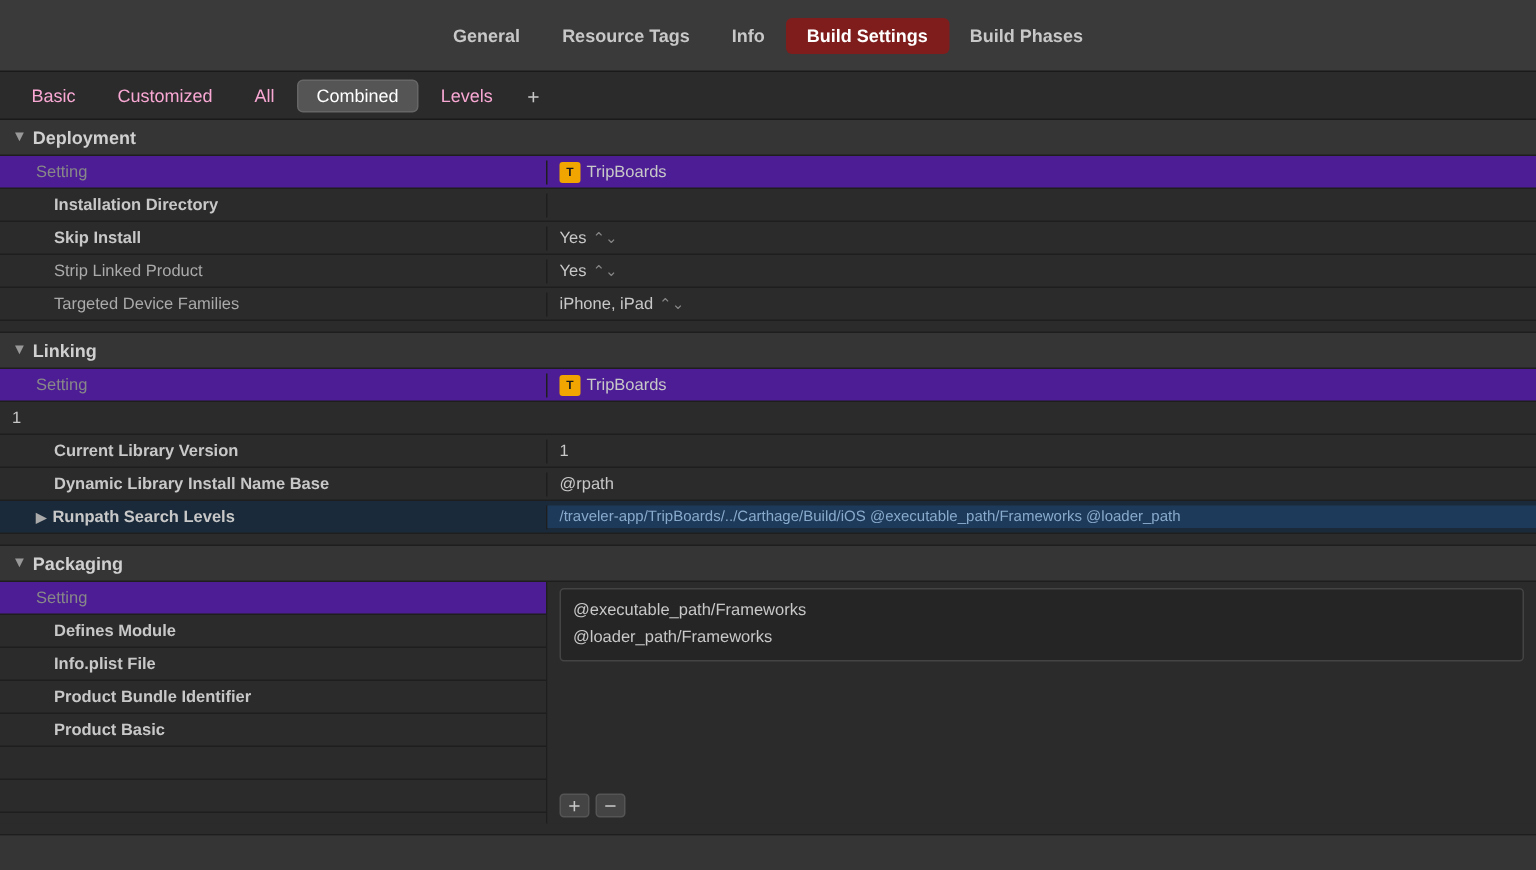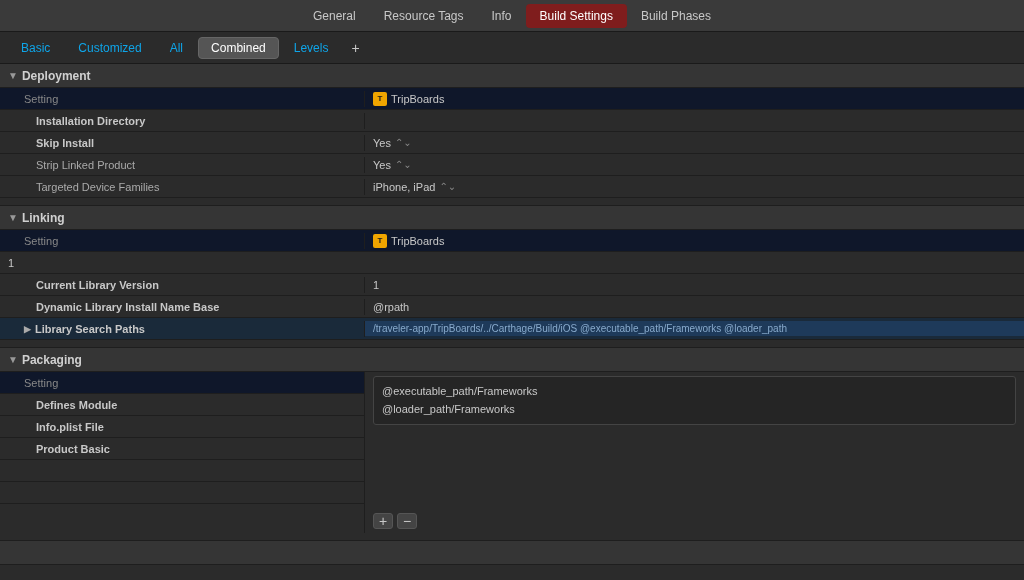--- a/index.html
+++ b/index.html
@@ -13,22 +13,23 @@
       overflow: hidden;
     }
 
     
     .top-nav {
       display: flex;
       align-items: center;
       justify-content: center;
       background: #3a3a3a;
       border-bottom: 1px solid #1a1a1a;
-      height: 32px;
+      height: 48px;
       gap: 0;
+      font-weight: bold;
     }
     .nav-tab {
       padding: 5px 14px;
       font-size: 12px;
       color: #c8c8c8;
       cursor: pointer;
       border-radius: 4px;
     }
     .nav-tab.active {
       background: #7f1d1d;
@@ -41,21 +42,21 @@
       align-items: center;
       background: #2b2b2b;
       border-bottom: 1px solid #1a1a1a;
       height: 32px;
       padding: 0 8px;
       gap: 2px;
     }
     .filter-btn {
       padding: 3px 12px;
       font-size: 12px;
-      color: #0ea5e9;
+      color: #f9a8d4;
       background: transparent;
       border: 1px solid transparent;
       border-radius: 4px;
       cursor: pointer;
     }
     .filter-btn.active {
       background: #555;
       border-color: #666;
       color: #fff;
     }
@@ -99,21 +100,21 @@
     }
 
     
     .settings-row {
       display: flex;
       align-items: center;
       border-bottom: 1px solid #1e1e1e;
       min-height: 22px;
     }
     .settings-row.subheader {
-      background: #0f172a;
+      background: #4c1d95;
       align-items: center;
     }
     .settings-row.data-row {
       background: #2b2b2b;
     }
 
     .col-setting {
       width: 365px;
       min-width: 365px;
       padding: 2px 8px 2px 24px;
@@ -303,21 +304,21 @@
     </div>
 
     <div class="settings-row data-row">
       <div class="col-setting bold indent">Dynamic Library Install Name Base</div>
       <div class="col-value">@rpath</div>
     </div>
 
     <div class="settings-row runpath-row">
       <div class="col-setting" style="padding-left:24px; font-size:11px; display:flex; align-items:center; gap:4px;">
         <span style="font-size:9px; color:#aaa;">▶</span>
-        <span style="font-weight:600;color:#c8c8c8;">Library Search Paths</span>
+        <span style="font-weight:600;color:#c8c8c8;">Runpath Search Levels</span>
       </div>
       <div class="col-value" style="font-size:10px; color:#88aacc; white-space:nowrap; overflow:hidden; background:#1e3a5a;">
         <span>/traveler-app/TripBoards/../Carthage/Build/iOS @executable_path/Frameworks @loader_path</span>
       </div>
     </div>
 
     <div style="height:8px; background:#2b2b2b; border-bottom:1px solid #1e1e1e;"></div>
     <div class="section-header">
       <span class="triangle">▼</span>
       <span>Packaging</span>
@@ -332,20 +333,23 @@
         </div>
 
         <div class="settings-row data-row" style="border-right:none;">
           <div class="col-setting bold indent" style="width:100%; border-right:none;">Defines Module</div>
         </div>
 
         <div class="settings-row data-row" style="border-right:none;">
           <div class="col-setting bold indent" style="width:100%; border-right:none;">Info.plist File</div>
         </div>
 
+        <div class="settings-row data-row" style="border-right:none;">
+          <div class="col-setting bold indent" style="width:100%; border-right:none;">Product Bundle Identifier</div>
+        </div>
 
         <div class="settings-row data-row" style="border-right:none;">
           <div class="col-setting bold indent" style="width:100%; border-right:none;">Product Basic</div>
         </div>
 
         <div class="settings-row data-row" style="border-right:none; min-height:22px;"></div>
         <div class="settings-row data-row" style="border-right:none; min-height:22px;"></div>
       </div>
 
       <div class="right-col" style="background:#2b2b2b;">

